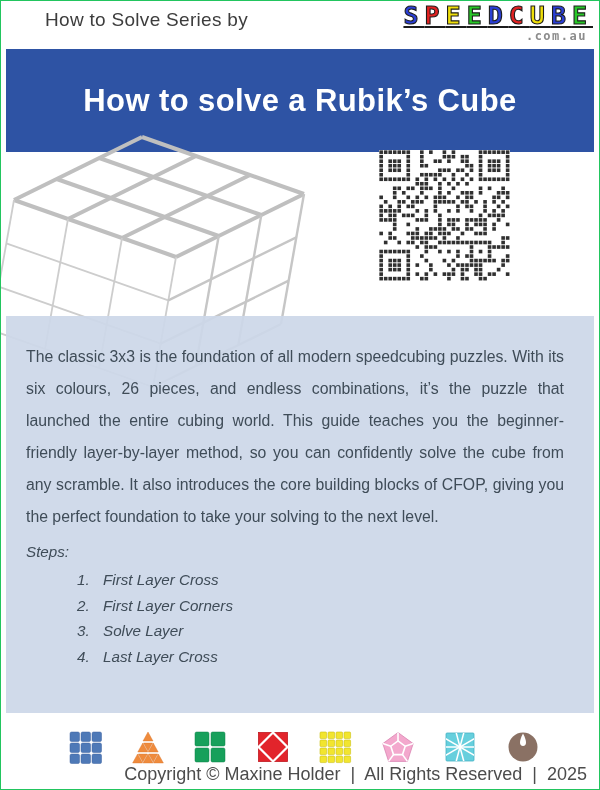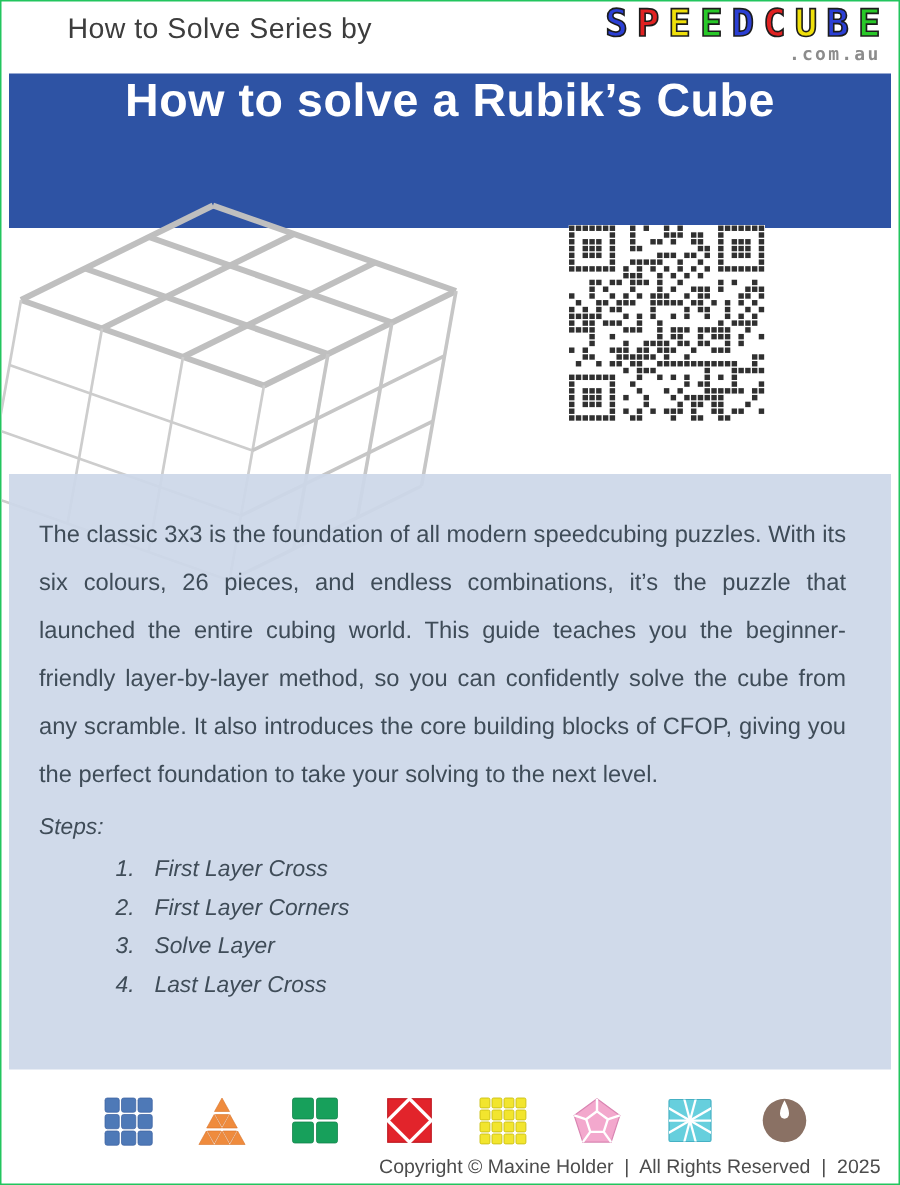--- a/index.html
+++ b/index.html
@@ -5,27 +5,27 @@
   html,body{margin:0;padding:0;background:#fff;}
   .page{position:relative;width:600px;height:790px;box-sizing:border-box;
         border:1px solid #22c55e;background:#fff;overflow:hidden;
         font-family:"Liberation Sans",sans-serif;}
 
   
   .series-label{position:absolute;left:44px;top:8px;font-size:19px;color:#3d3d3d;
         letter-spacing:0.3px;}
   .logo{position:absolute;right:12px;top:2px;text-align:right;line-height:1;}
   .logo-letters{font-family:"DejaVu Sans Mono",monospace;font-weight:bold;font-size:25px;
-        letter-spacing:6px;margin-right:-6px;-webkit-text-stroke:1.1px #1c1c1c;}
+        letter-spacing:6px;margin-right:-6px;text-decoration:underline;-webkit-text-stroke:1.1px #1c1c1c;}
   .logo-domain{font-family:"DejaVu Sans Mono",monospace;font-weight:bold;font-size:12px;
         color:#8c8c8c;letter-spacing:1.5px;margin-top:2px;}
 
   
   .banner{position:absolute;left:5px;right:5px;top:48px;height:103px;
-        display:flex;justify-content:center;}
+        display:flex;align-items:center;justify-content:center;}
   .banner-title{color:#ffffff;font-size:31px;font-weight:bold;letter-spacing:0.4px;}
 
   
   .cube-svg{position:absolute;left:0px;top:132px;}
   .ct{stroke:#bfbfbf;stroke-width:4;fill:none;}
   .cl{stroke:#cdcdcd;stroke-width:1.8;fill:none;}
   .cr{stroke:#c6c6c6;stroke-width:2.4;fill:none;}
 
   
   .qr{position:absolute;left:378px;top:149px;width:131px;height:131px;}
@@ -38,21 +38,21 @@
   .steps-list{list-style:none;margin:7px 0 0 0;padding:0;}
   .steps-list li{font-size:15.2px;font-style:italic;color:#3f4c58;line-height:25.5px;margin-left:47px;}
   .step-num{display:inline-block;width:30px;padding-left:4px;box-sizing:border-box;}
 
   
   .icon-row{position:absolute;left:0;right:0;top:726px;height:40px;display:flex;
         align-items:center;justify-content:space-between;padding:0 58px 0 66px;}
   .puzzle-icon{width:36px;height:36px;flex:0 0 auto;}
 
   
-  .footer{position:absolute;right:12px;bottom:4px;font-size:13px;color:#4c4c4c;
+  .footer{position:absolute;right:12px;bottom:4px;font-size:18px;color:#4c4c4c;
         white-space:pre;}
 </style>
 </head>
 <body>
 
 <div class="page">
 
   <div class="series-label">How to Solve Series by</div>
 
   <div class="logo">

